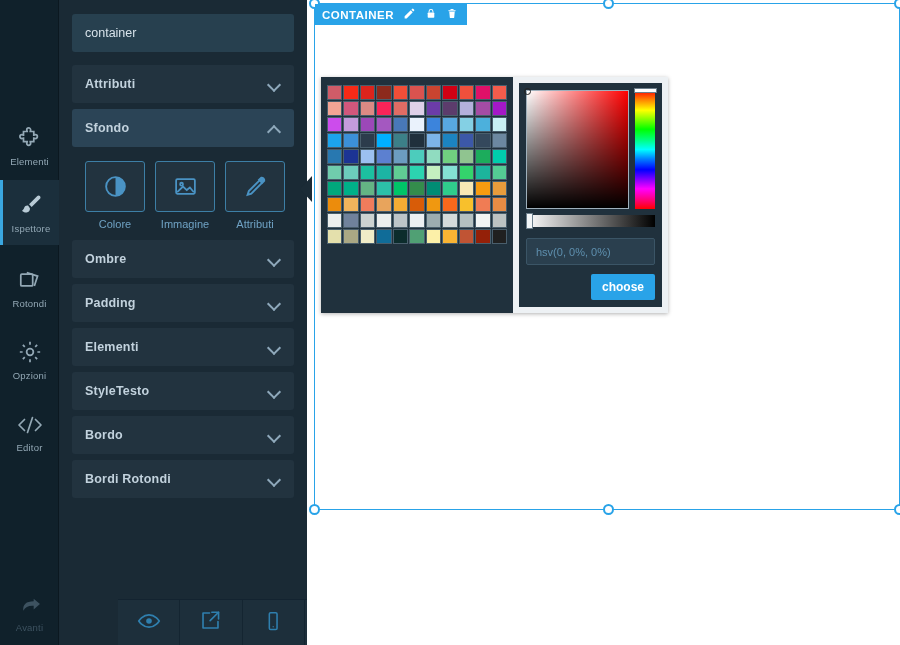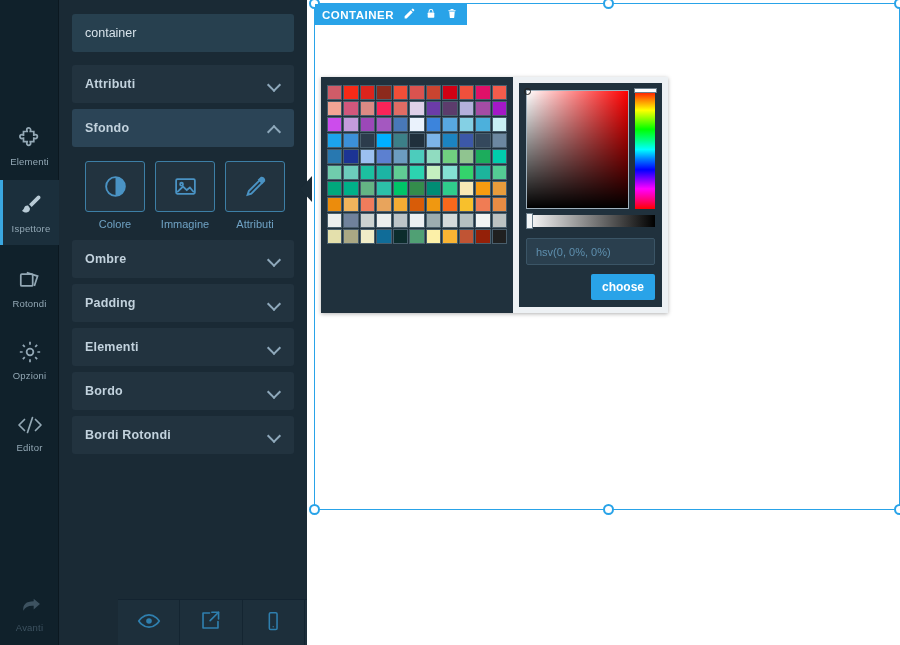--- a/index.html
+++ b/index.html
@@ -302,20 +302,24 @@
       <div class="acc">
         <span class="acc-title">Ombre</span>
         <span class="chev"></span>
       </div>
       <div class="acc">
         <span class="acc-title">Padding</span>
         <span class="chev"></span>
       </div>
       <div class="acc">
         <span class="acc-title">Elementi</span>
+        <span class="chev"></span>
+      </div>
+      <div class="acc">
+        <span class="acc-title">StyleTesto</span>
         <span class="chev"></span>
       </div>
       <div class="acc">
         <span class="acc-title">Bordo</span>
         <span class="chev"></span>
       </div>
       <div class="acc">
         <span class="acc-title">Bordi Rotondi</span>
         <span class="chev"></span>
       </div>

